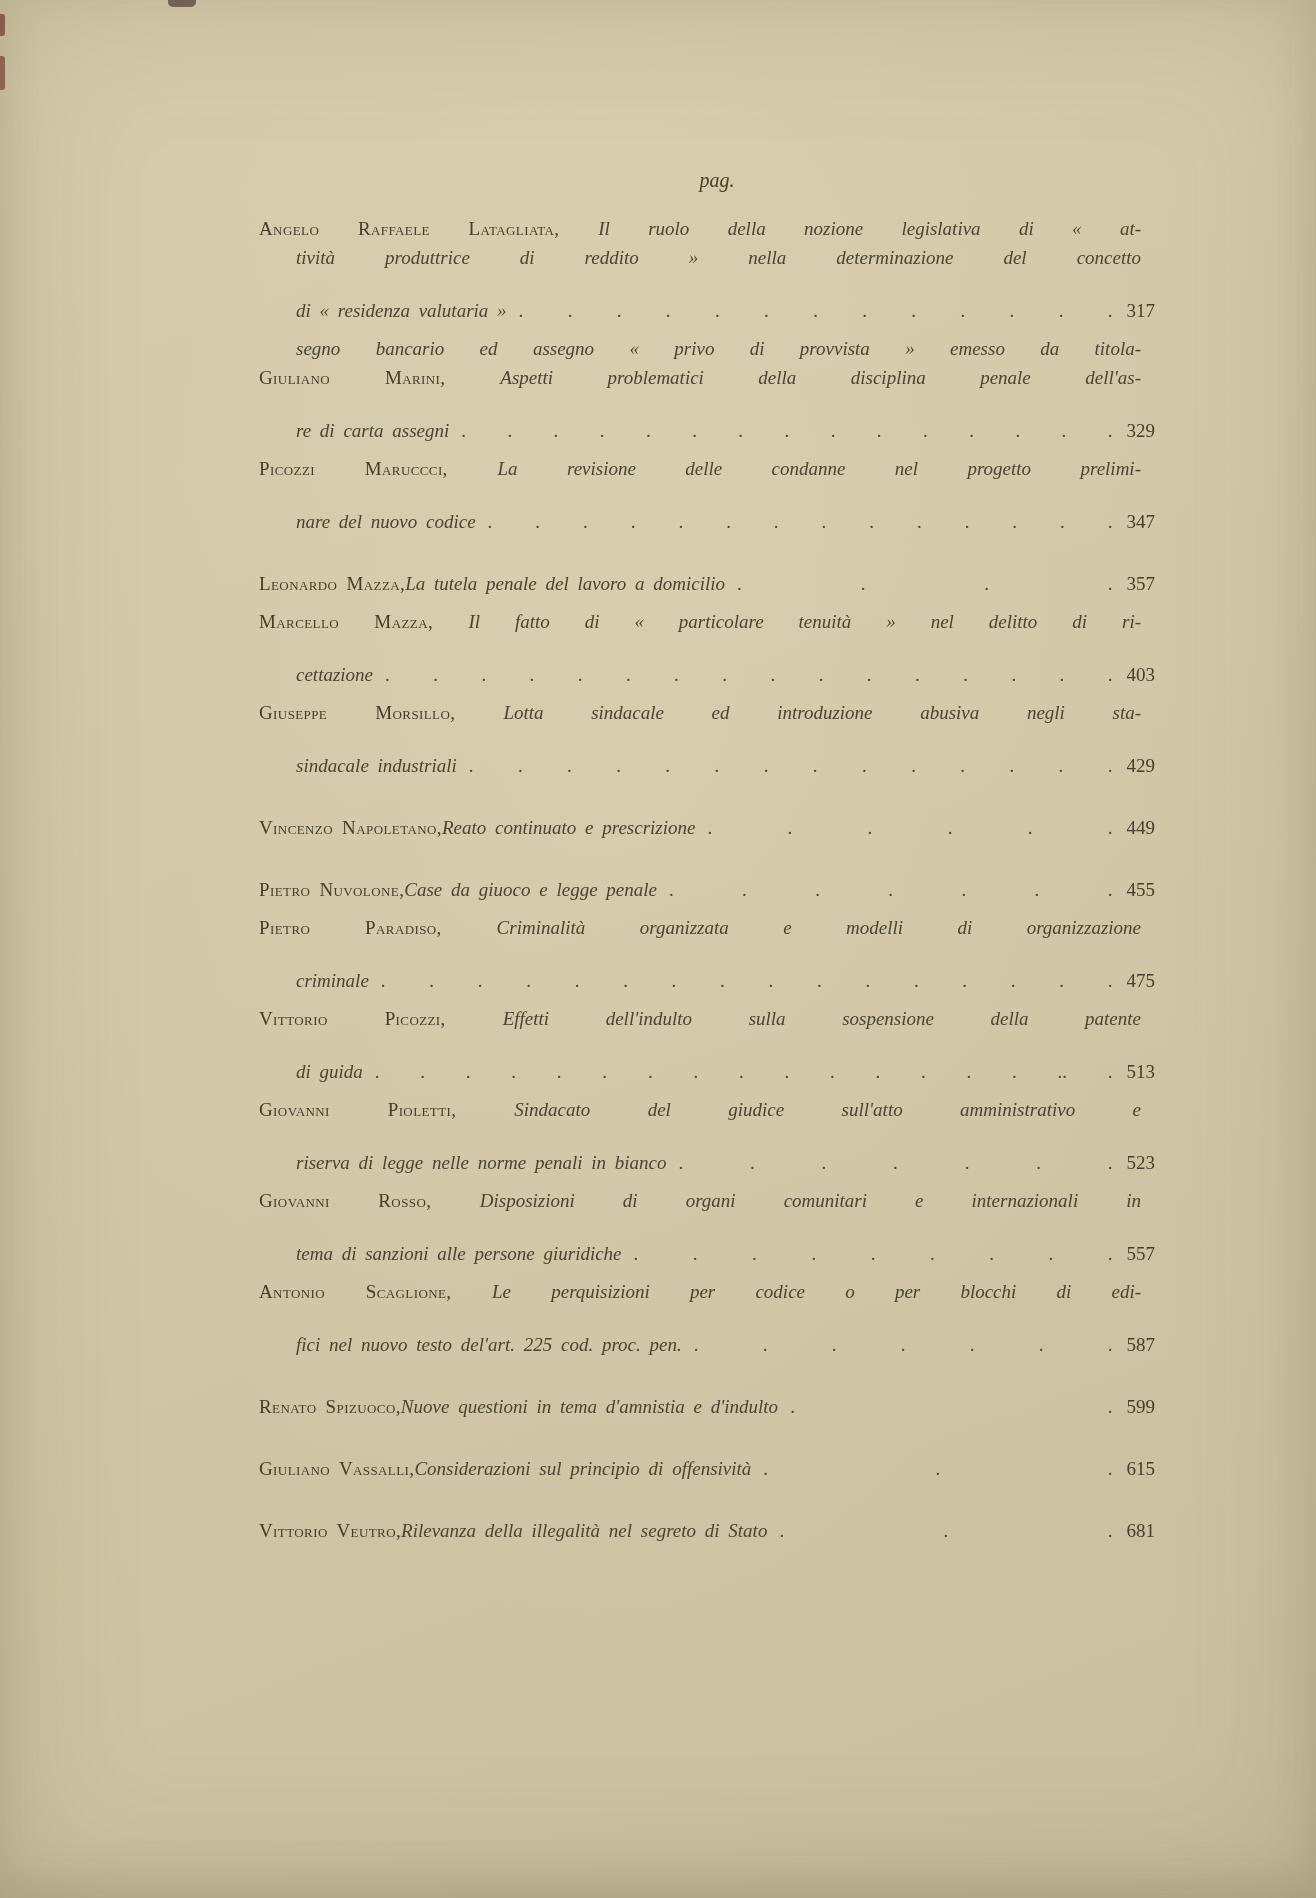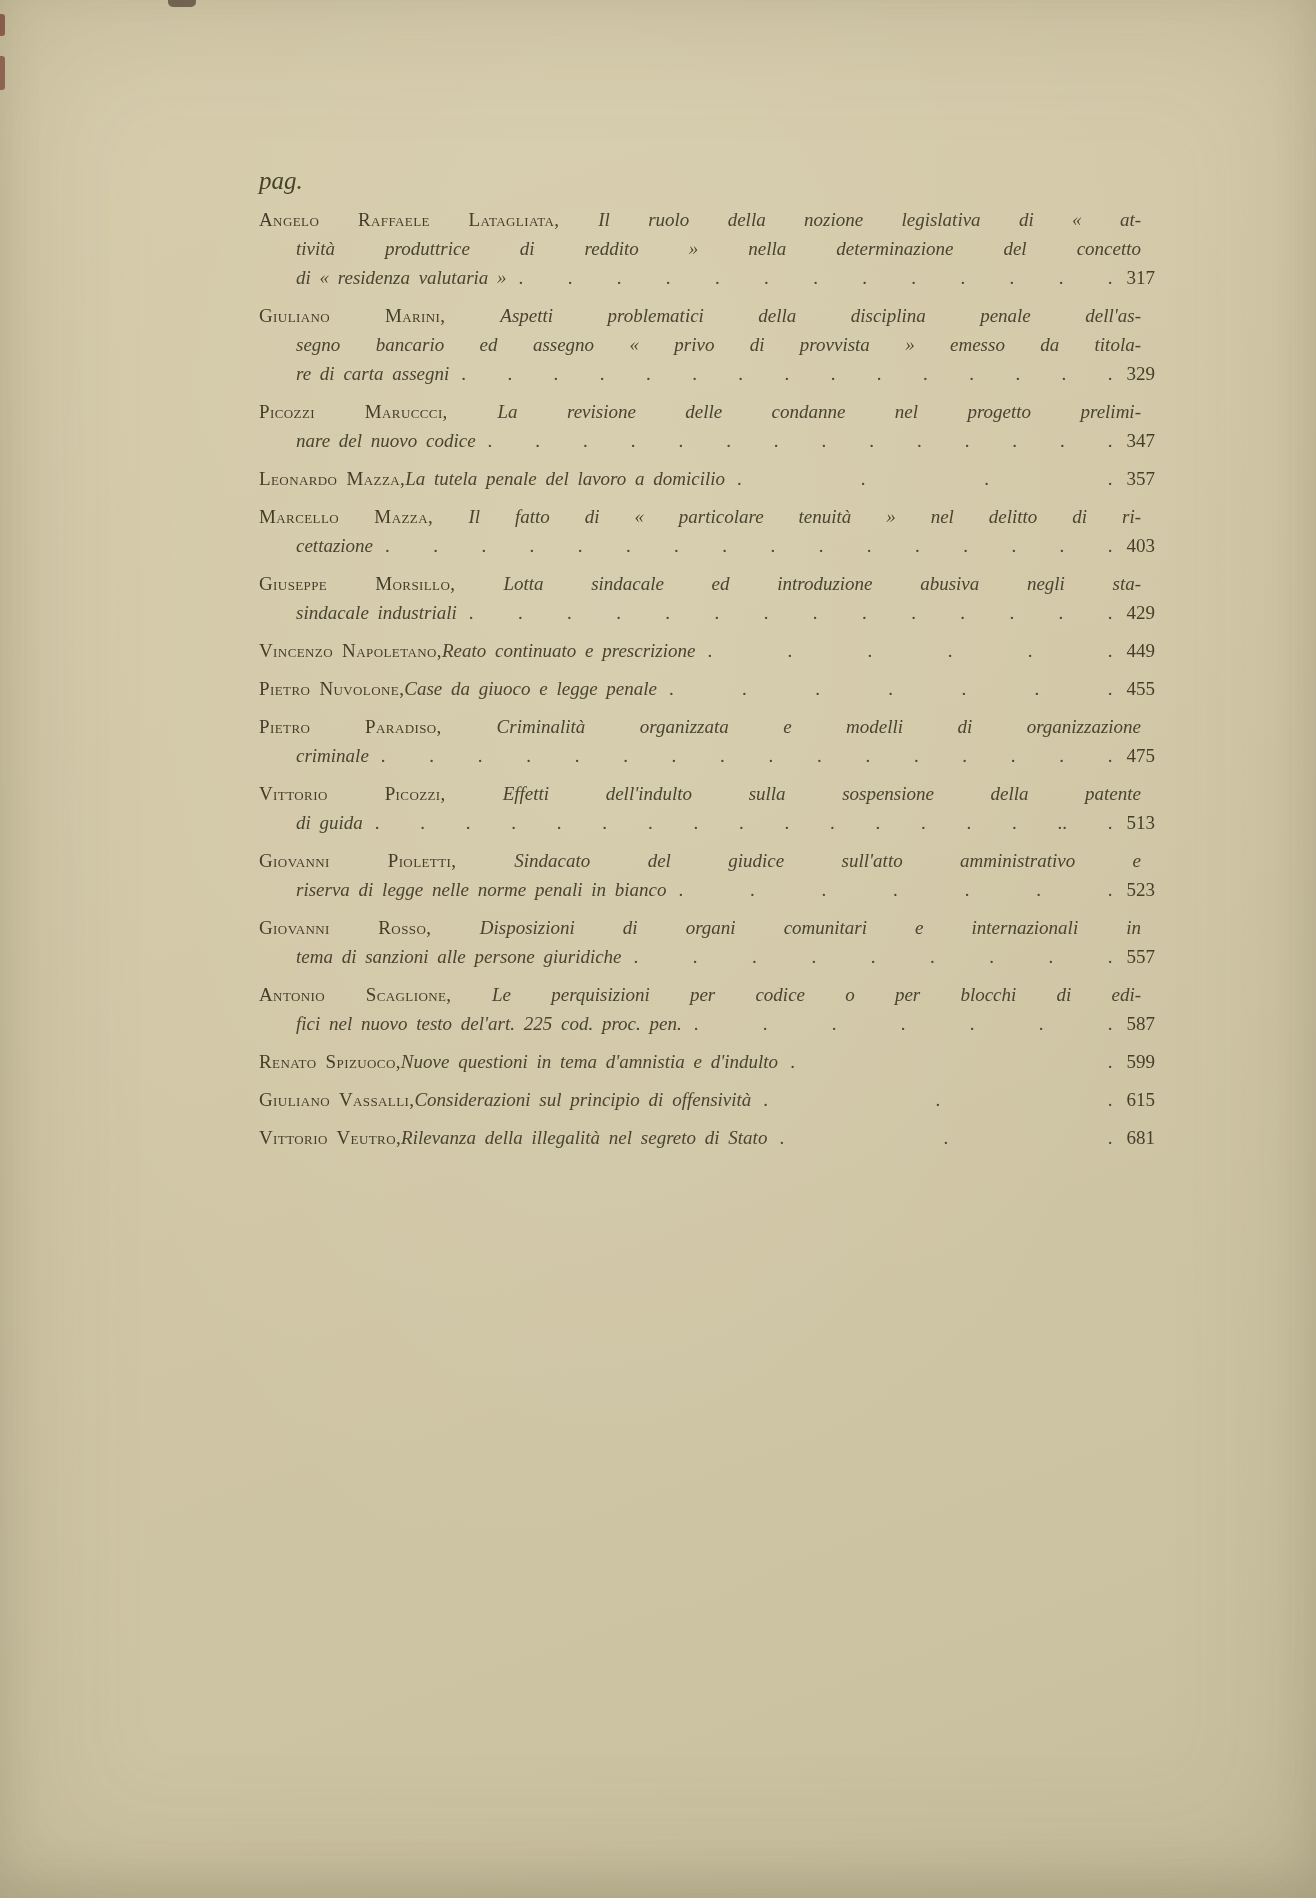--- a/index.html
+++ b/index.html
@@ -34,26 +34,26 @@
     background: #6d2c24; opacity: 0.6; border-radius: 0 3px 3px 0;
   }
   .content {
     position: absolute;
     left: 259px;
     top: 166px;
     width: 896px;
     color: #4a4430;
   }
   .pag-label {
-    text-align: left;
+    text-align: center;
     font-style: italic;
-    font-size: 25px;
+    font-size: 20px;
     line-height: 29px;
     margin-right: -20px;
-    margin-bottom: 10px;
+    margin-bottom: 19px;
     color: #474128;
   }
   .entry {
     margin-bottom: 9px;
     font-size: 19px;
     line-height: 29px;
   }
   .line {
     padding-right: 14px;
     text-align: justify;
@@ -68,21 +68,21 @@
     text-align: left;
     text-align-last: left;
     white-space: nowrap;
   }
   .author {
     font-variant: small-caps;
     letter-spacing: 0.4px;
     color: #433d29;
   }
   .title { font-style: italic; }
-  .line.last .title, .line.last .author { flex: 0 0 auto; }
+  .line.last .title, .line.last .author { flex: 0 0 auto; margin-top: 24px; }
   .dots {
     flex: 1 1 auto;
     min-width: 26px;
     margin: 0 14px 0 12px;
     overflow: hidden;
     text-align: justify;
     text-align-last: justify;
     word-spacing: normal;
     color: #4e4834;
   }
@@ -106,22 +106,22 @@
         <div class="entry">
           <div class="line"><span class="author">Angelo Raffaele Latagliata, </span><span class="title">Il ruolo della nozione legislativa di « at-</span></div>
           <div class="line cont"><span class="title">tività produttrice di reddito » nella determinazione del concetto</span></div>
           <div class="line cont last">
             <span class="title">di « residenza valutaria »</span>
             <span class="dots">. . . . . . . . . . . . .</span>
             <span class="page-num">317</span>
           </div>
         </div>
         <div class="entry">
+          <div class="line cont"><span class="title">segno bancario ed assegno « privo di provvista » emesso da titola-</span></div>
           <div class="line"><span class="author">Giuliano Marini, </span><span class="title">Aspetti problematici della disciplina penale dell'as-</span></div>
-          <div class="line cont"><span class="title">segno bancario ed assegno « privo di provvista » emesso da titola-</span></div>
           <div class="line cont last">
             <span class="title">re di carta assegni</span>
             <span class="dots">. . . . . . . . . . . . . . .</span>
             <span class="page-num">329</span>
           </div>
         </div>
         <div class="entry">
           <div class="line"><span class="author">Picozzi Maruccci, </span><span class="title">La revisione delle condanne nel progetto prelimi-</span></div>
           <div class="line cont last">
             <span class="title">nare del nuovo codice</span>

